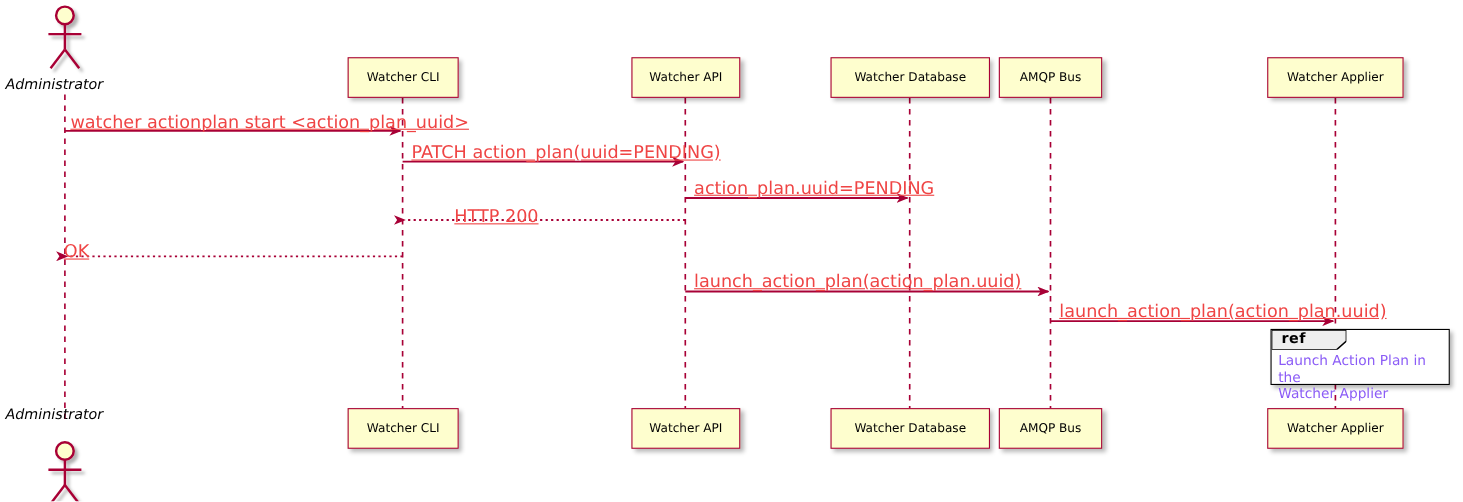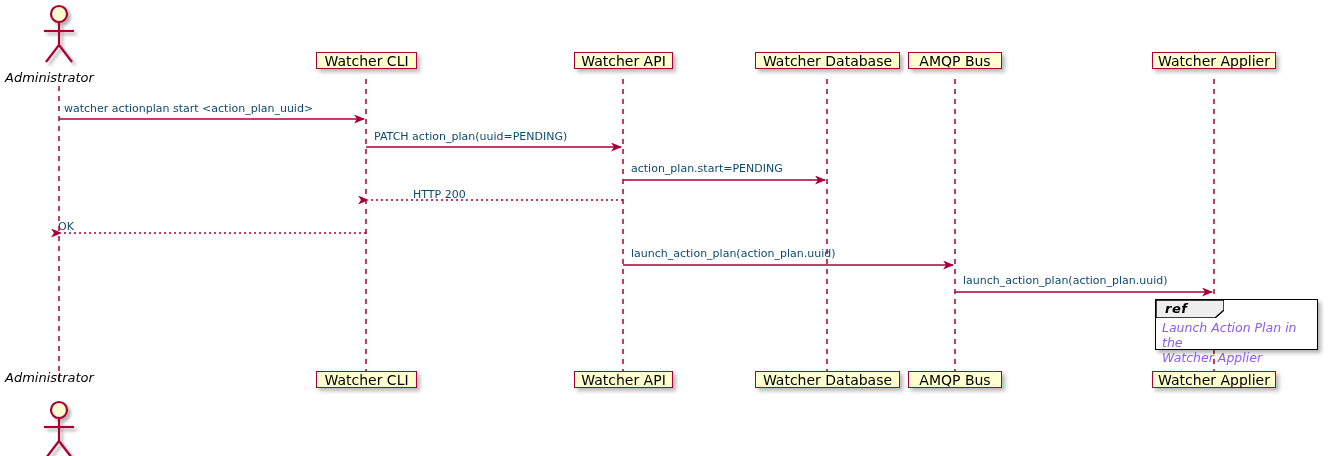--- a/index.html
+++ b/index.html
@@ -24,55 +24,55 @@
     width: 1330px;
     height: 456px;
   }
   
   .participant {
     position: absolute;
     box-sizing: border-box;
     background: #FEFECE;
     border: 1.5px solid #A80036;
     color: #000000;
-    font-size: 14px;
+    font-size: 11px;
     line-height: 1;
     display: flex;
     align-items: center;
     justify-content: center;
     white-space: nowrap;
     box-shadow: 3px 3px 4px rgba(0,0,0,0.28);
     padding: 0 9px;
-    height: 17px;
+    height: 37px;
   }
   
   .actor-label {
     position: absolute;
     font-size: 13px;
     color: #000000;
     white-space: nowrap;
     line-height: 1;
     font-style: italic;
   }
   
   .msg-label {
     position: absolute;
-    font-size: 11px;
-    color: #0c4a6e;
+    font-size: 16px;
+    color: #ef4444;
     white-space: nowrap;
     line-height: 1;
+    text-decoration: underline;
   }
   
   .ref-box {
     position: absolute;
     box-sizing: border-box;
     background: #FFFFFF;
     border: 1.5px solid #000000;
     box-shadow: 3px 3px 4px rgba(0,0,0,0.30);
-    font-style: italic;
   }
   .ref-tab {
     position: absolute;
     left: 0;
     top: 0;
     height: 18px;
     box-sizing: border-box;
   }
   .ref-tab-label {
     position: absolute;
@@ -154,21 +154,21 @@
       <div class="participant" style="left: 574px; width: 99px; top: 52px;">Watcher API</div>
       <div class="participant" style="left: 574px; width: 99px; top: 371px;">Watcher API</div>
       <div class="participant" style="left: 755px; width: 145px; top: 52px;">Watcher Database</div>
       <div class="participant" style="left: 755px; width: 145px; top: 371px;">Watcher Database</div>
       <div class="participant" style="left: 908px; width: 94px; top: 52px;">AMQP Bus</div>
       <div class="participant" style="left: 908px; width: 94px; top: 371px;">AMQP Bus</div>
       <div class="participant" style="left: 1152px; width: 124px; top: 52px;">Watcher Applier</div>
       <div class="participant" style="left: 1152px; width: 124px; top: 371px;">Watcher Applier</div>
       <div class="msg-label" style="left: 64px; top: 103px;">watcher actionplan start &lt;action_plan_uuid&gt;</div>
       <div class="msg-label" style="left: 374px; top: 131px;">PATCH action_plan(uuid=PENDING)</div>
-      <div class="msg-label" style="left: 631px; top: 163px;">action_plan.start=PENDING</div>
+      <div class="msg-label" style="left: 631px; top: 163px;">action_plan.uuid=PENDING</div>
       <div class="msg-label" style="left: 381px; top: 189px; margin-left: 32px;">HTTP 200</div>
       <div class="msg-label" style="left: 58px; top: 221px;">OK</div>
       <div class="msg-label" style="left: 631px; top: 248px;">launch_action_plan(action_plan.uuid)</div>
       <div class="msg-label" style="left: 963px; top: 275px;">launch_action_plan(action_plan.uuid)</div>
       <div class="ref-box" style="left: 1155px; top: 299px; width: 163px; height: 51px;">
         <svg class="ref-tab" width="68" height="18">
           <path d="M0,0 L68,0 L68,10 L59,18 L0,18 Z" fill="#EEEEEE" stroke="#000000" stroke-width="1.4"></path>
         </svg>
         <div class="ref-tab-label">ref</div>
         <div class="ref-body">Launch Action Plan in the

